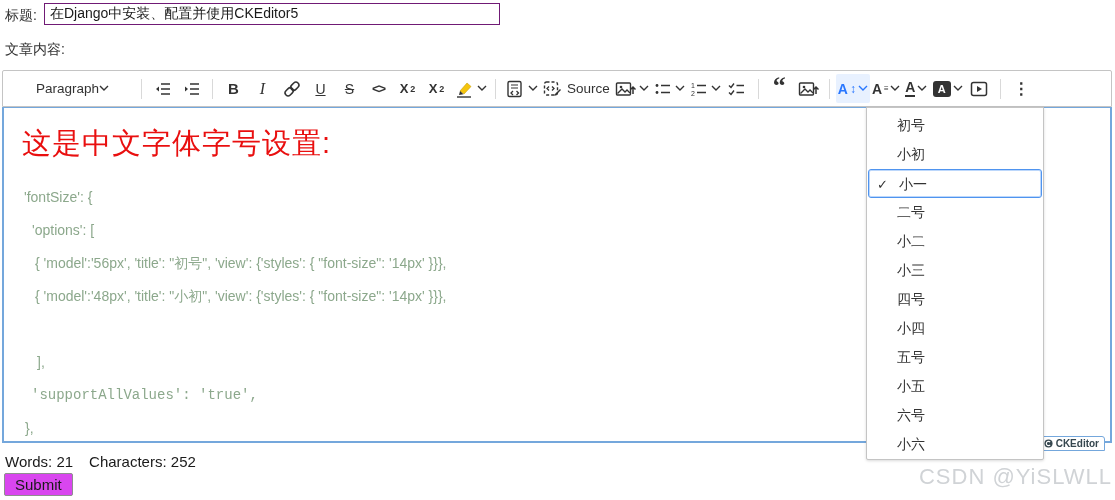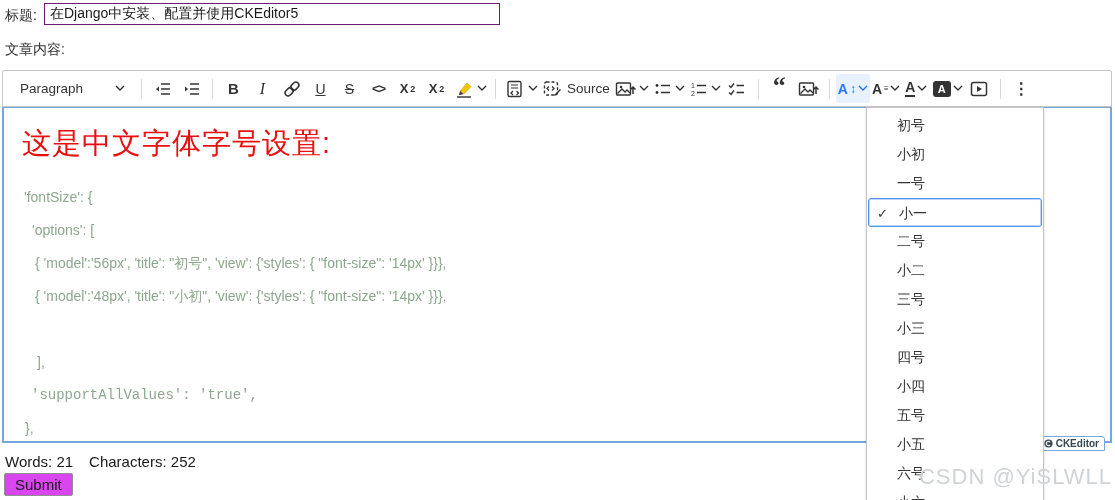--- a/index.html
+++ b/index.html
@@ -15,21 +15,21 @@
   .content-label { position:absolute; left:5px; top:41px; font-size:14px; color:#333; }
 
   
   .editor { position:absolute; left:2px; top:70px; width:1110px; }
   .toolbar { height:37px; border:1px solid #c4c4c4; border-radius:2px 2px 0 0;
     background:#fff; display:flex; align-items:center; padding:0 5px; }
   .tb-btn { min-width:29px; height:29px; display:flex; align-items:center; justify-content:center;
     border-radius:2px; cursor:pointer; color:#333; gap:2px; padding:0 2px; }
   .tb-sep { width:1px; height:20px; background:#d9d9d9; margin:0 6px; flex:none; }
   .chev { width:10px; height:7px; flex:none; }
-  .para-dd { width:127px; height:29px; display:flex; align-items:center; justify-content:space-between;
+  .para-dd { width:127px; height:29px; display:flex; align-items:center; justify-content:center;
     padding:0 10px 0 12px; cursor:pointer; }
   .para-label { font-size:13.5px; color:#333; }
   .g-bold { font-weight:800; font-size:15px; }
   .g-italic { font-family:"Liberation Serif", serif; font-style:italic; font-size:16px; }
   .g-under { font-size:14px; text-decoration:underline; }
   .g-strike { font-size:14px; text-decoration:line-through; }
   .g-code { font-size:13px; font-weight:700; letter-spacing:-1px; }
   .g-x { font-size:13px; font-weight:600; }
   .g-small { font-size:9px; font-weight:600; }
   .sub { vertical-align:-4px; } .sup { vertical-align:5px; }
@@ -287,28 +287,26 @@
     <svg class="badge-logo" viewBox="0 0 10 10">
       <circle cx="5" cy="5" r="4.5" fill="#36474f"></circle>
         <path d="M6.8 3.4 A2.4 2.4 0 1 0 6.8 6.6" fill="none" stroke="#fff" stroke-width="1.3"></path>
       </svg>
     <span class="badge-brand">CKEditor</span>
   </div>
 
   <div class="dropdown">
     <div class="dd-item"><span>初号</span></div>
     <div class="dd-item"><span>小初</span></div>
-    <div class="dd-item"><span>一号</span></div>
     <div class="dd-item dd-selected">
       <span class="dd-check">✓</span>
       <span>小一</span>
     </div>
     <div class="dd-item"><span>二号</span></div>
     <div class="dd-item"><span>小二</span></div>
-    <div class="dd-item"><span>三号</span></div>
     <div class="dd-item"><span>小三</span></div>
     <div class="dd-item"><span>四号</span></div>
     <div class="dd-item"><span>小四</span></div>
     <div class="dd-item"><span>五号</span></div>
     <div class="dd-item"><span>小五</span></div>
     <div class="dd-item"><span>六号</span></div>
     <div class="dd-item"><span>小六</span></div>
   </div>
 
   <div class="word-stats">

